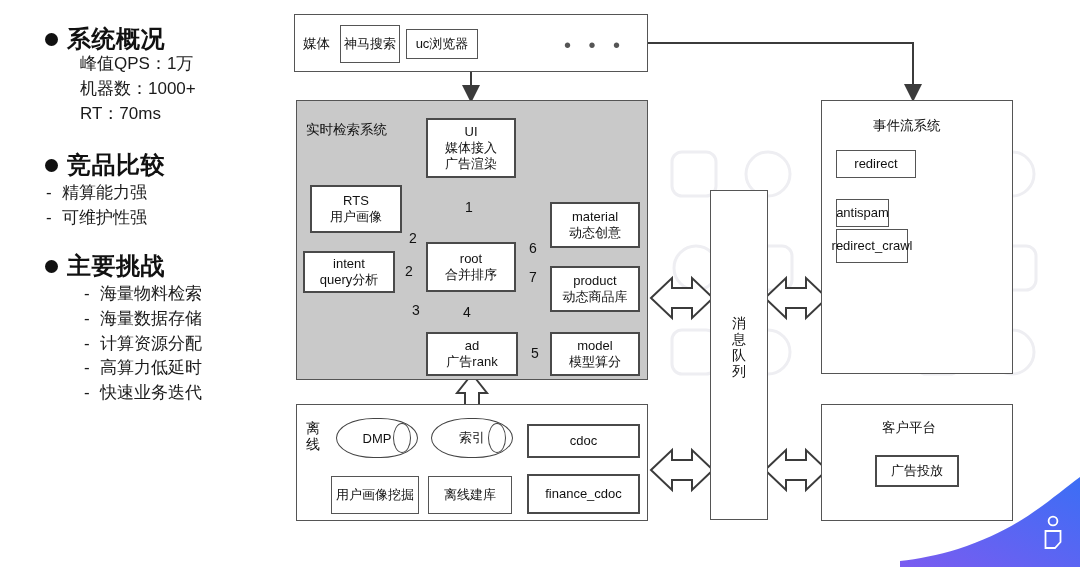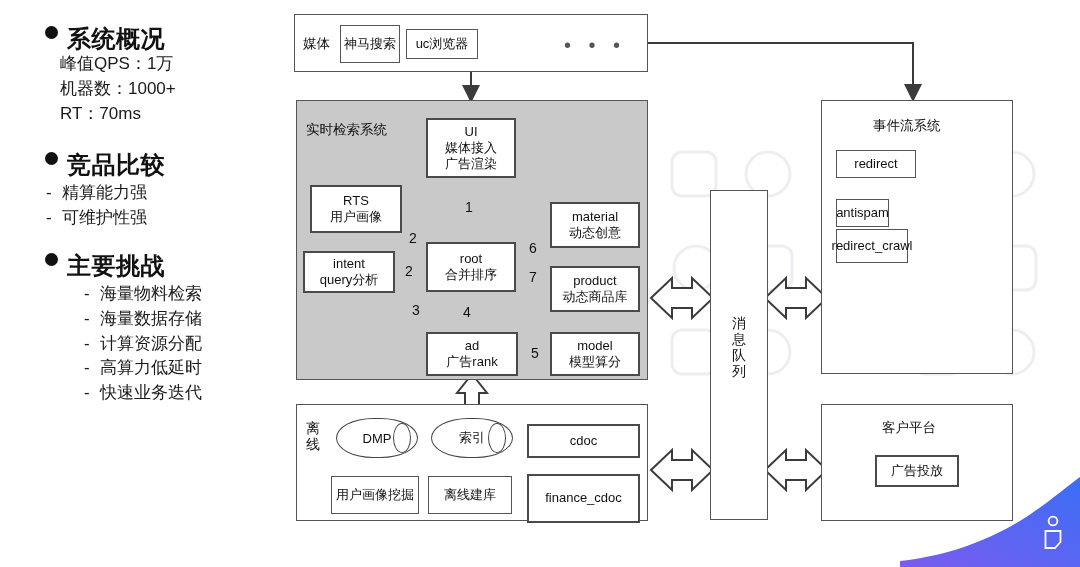--- a/index.html
+++ b/index.html
@@ -16,28 +16,28 @@
   
   .swoosh{position:absolute;right:0;bottom:0;width:180px;height:90px;pointer-events:none;}
   .swoosh-icon{position:absolute;right:16px;bottom:18px;width:22px;height:34px;}
 
   
   .watermark{position:absolute;left:0;top:0;width:1080px;height:567px;pointer-events:none;}
 
   
   .left{position:absolute;left:0;top:0;width:290px;height:567px;}
   .sec{position:absolute;left:0;width:290px;}
-  .sec-head{display:flex;gap:9px;}
+  .sec-head{display:flex;align-items:center;gap:9px;}
   .bullet{width:13px;height:13px;border-radius:50%;background:#111;flex:none;margin-left:45px;}
   .sec-title{font-size:24px;font-weight:bold;letter-spacing:0.5px;color:#111;line-height:1.1;}
   .sub-list{margin:3px 0 0 0;padding:0;list-style:none;}
   .sub-list li{display:flex;align-items:flex-start;font-size:17px;line-height:1.45;color:#1a1a1a;}
   .dash{width:16px;flex:none;text-align:left;}
   .plain-line{font-size:17px;line-height:1.45;color:#1a1a1a;}
-  .ind-60{padding-left:60px;}
+  .ind-60{padding-left:80px;}
   .ind-46{padding-left:46px;}
   .ind-84{padding-left:84px;}
 
   
   .box{position:absolute;box-sizing:border-box;background:#fff;border:2px solid #4a4a4a;
        display:flex;flex-direction:column;align-items:center;justify-content:center;
        text-align:center;font-size:13px;line-height:1.25;color:#111;}
   .box.thin{border-width:1.5px;border-color:#555;}
   .panel{position:absolute;box-sizing:border-box;background:#fff;border:1.5px solid #555;}
   .gray-panel{position:absolute;box-sizing:border-box;background:#c9c9c9;border:1.5px solid #555;}
@@ -255,21 +255,21 @@
   <div class="box thin" style="left:331px;top:476px;width:88px;height:38px;">
     <span>用户画像挖掘</span>
   </div>
   <div class="box thin" style="left:428px;top:476px;width:84px;height:38px;">
     <span>离线建库</span>
   </div>
 
   <div class="box" style="left:527px;top:424px;width:113px;height:34px;">
     <span>cdoc</span>
   </div>
-  <div class="box" style="left:527px;top:474px;width:113px;height:49px;">
+  <div class="box" style="left:527px;top:474px;width:113px;height:40px;">
     <span>finance_cdoc</span>
   </div>
 
   <div class="panel" style="left:710px;top:190px;width:58px;height:330px;"></div>
   <div class="vlabel" style="left:732px;top:315px;">消息队列</div>
 
   <div class="panel" style="left:821px;top:100px;width:192px;height:274px;"></div>
   <div class="panel-label" style="left:873px;top:117px;">事件流系统</div>
   <div class="box thin" style="left:836px;top:150px;width:80px;height:28px;">
     <span>redirect</span>

